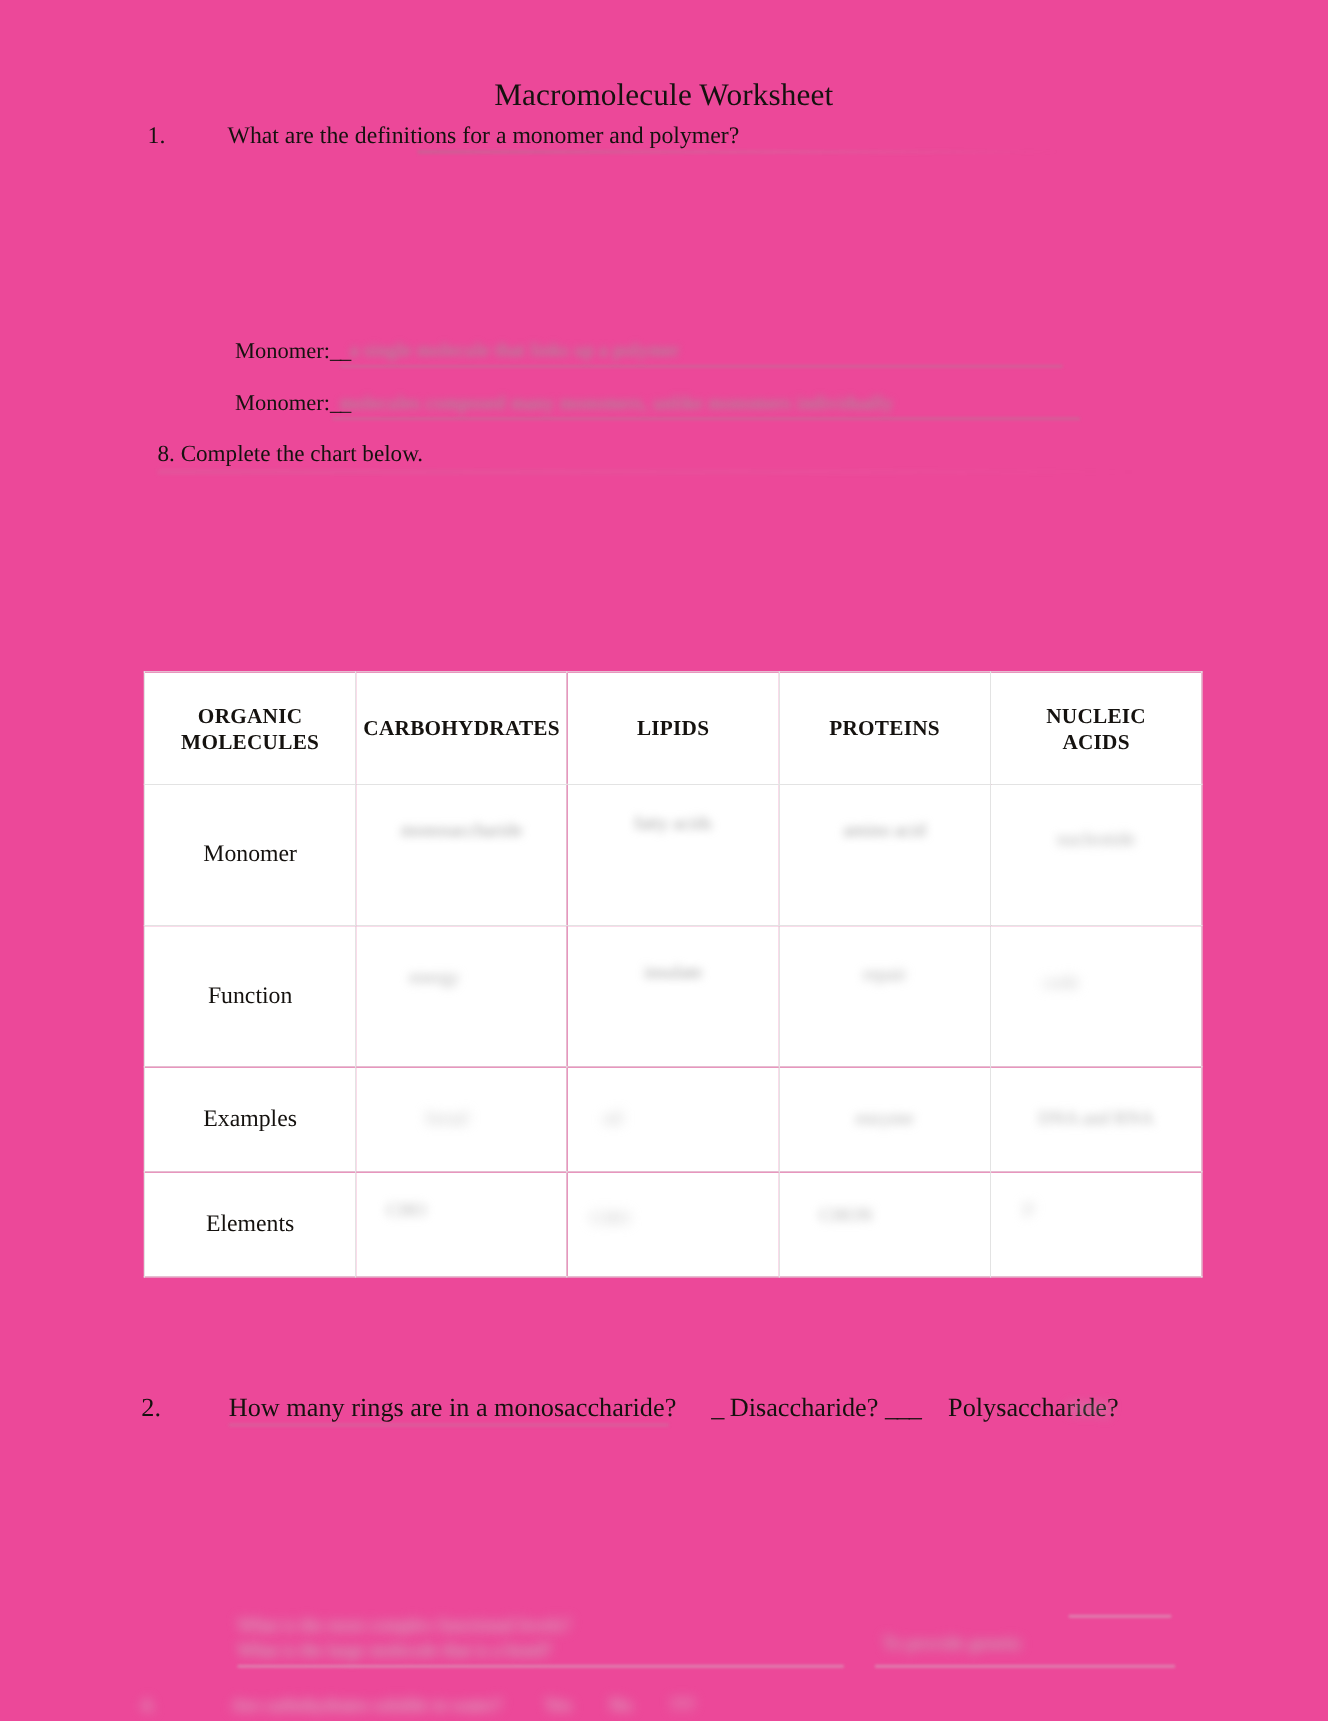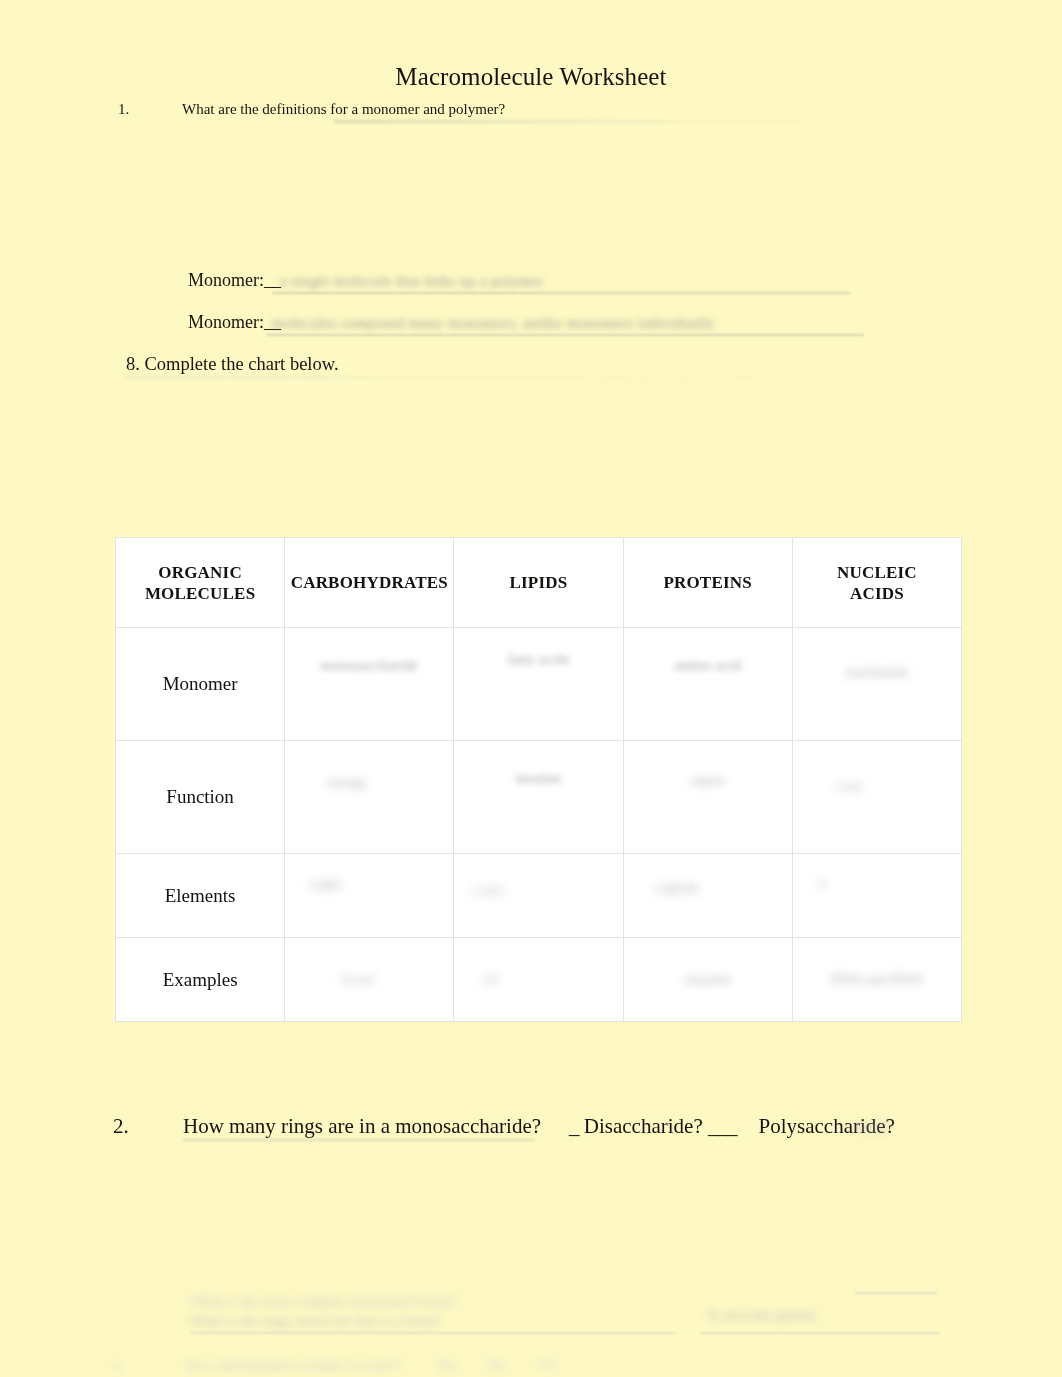--- a/index.html
+++ b/index.html
@@ -12,42 +12,42 @@
     height: 1377px;
     position: relative;
     font-family: "Liberation Serif", "DejaVu Serif", serif;
     color: #15120f;
     overflow: hidden;
   }
 
   .page {
     position: absolute;
     inset: 0;
-    background: #fef9c3;
+    background: #ec4899;
   }
 
   
   .doc-title {
     position: absolute;
     top: 62px;
     left: 0;
     width: 1062px;
     text-align: center;
     font-size: 25px;
     line-height: 30px;
     letter-spacing: 0.1px;
   }
 
   
   .q1-row {
     position: absolute;
     top: 97px;
     left: 118px;
     width: 800px;
-    font-size: 15px;
+    font-size: 19px;
     line-height: 24px;
     white-space: nowrap;
   }
   .q1-num { display: inline-block; width: 64px; }
   .q1-text { display: inline-block; }
 
   .q1-rule {
     position: absolute;
     top: 120px;
     left: 334px;
@@ -303,48 +303,48 @@
         </td>
         <td>
           <span class="cell-ans w" style="top:30px">repair</span>
         </td>
         <td>
           <span class="cell-ans ww" style="top:36px; text-align:left; padding-left:42px">code</span>
         </td>
       </tr>
 
       <tr class="r-short">
+        <td class="rowlabel">Examples</td>
+        <td>
+          <span class="cell-ans ww" style="top:32px; text-align:left; padding-left:56px">bread</span>
+        </td>
+        <td>
+          <span class="cell-ans ww" style="top:32px; text-align:left; padding-left:28px">oil</span>
+        </td>
+        <td>
+          <span class="cell-ans w" style="top:32px">enzyme</span>
+        </td>
+        <td>
+          <span class="cell-ans w" style="top:32px">DNA and RNA</span>
+        </td>
+      </tr>
+
+      <tr class="r-short">
         <td class="rowlabel">Elements</td>
         <td>
           <span class="cell-ans w" style="top:22px; text-align:left; padding-left:24px">CHO</span>
         </td>
         <td>
           <span class="cell-ans ww" style="top:28px; text-align:left; padding-left:18px">CHO</span>
         </td>
         <td>
           <span class="cell-ans w" style="top:26px; text-align:left; padding-left:32px">CHON</span>
         </td>
         <td>
           <span class="cell-ans ww" style="top:22px; text-align:left; padding-left:26px">P</span>
-        </td>
-      </tr>
-
-      <tr class="r-short">
-        <td class="rowlabel">Examples</td>
-        <td>
-          <span class="cell-ans ww" style="top:32px; text-align:left; padding-left:56px">bread</span>
-        </td>
-        <td>
-          <span class="cell-ans ww" style="top:32px; text-align:left; padding-left:28px">oil</span>
-        </td>
-        <td>
-          <span class="cell-ans w" style="top:32px">enzyme</span>
-        </td>
-        <td>
-          <span class="cell-ans w" style="top:32px">DNA and RNA</span>
         </td>
       </tr>
     </tbody>
   </table>
 
   <div class="q-rings">
     <span class="num">2.</span><span>How many rings are in a monosaccharide?</span><span class="gap1"></span><span class="blank-s">_</span> <span>Disaccharide?</span> <span class="blank-s">___</span><span class="gap2"></span><span>Polysaccharide?</span>
   </div>
   <div class="redacted soft ans-poly">many</div>
   <div class="q-rings-rule"></div>

